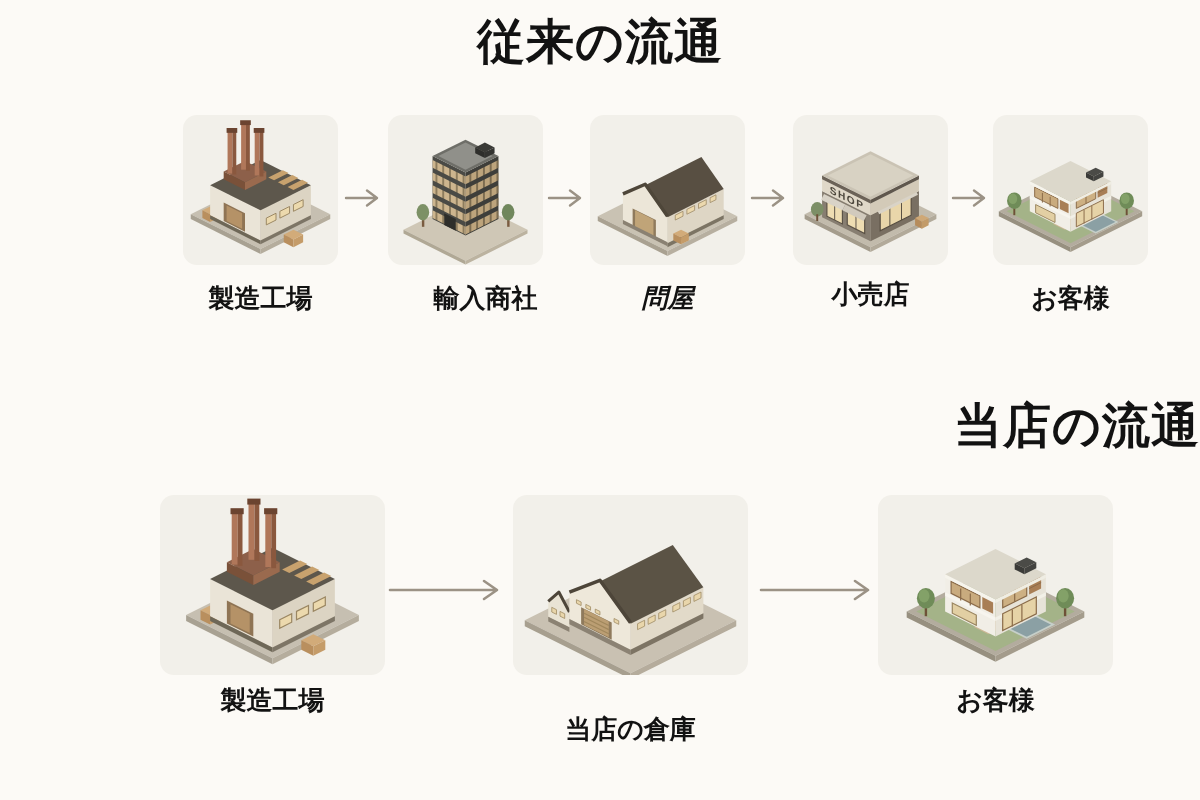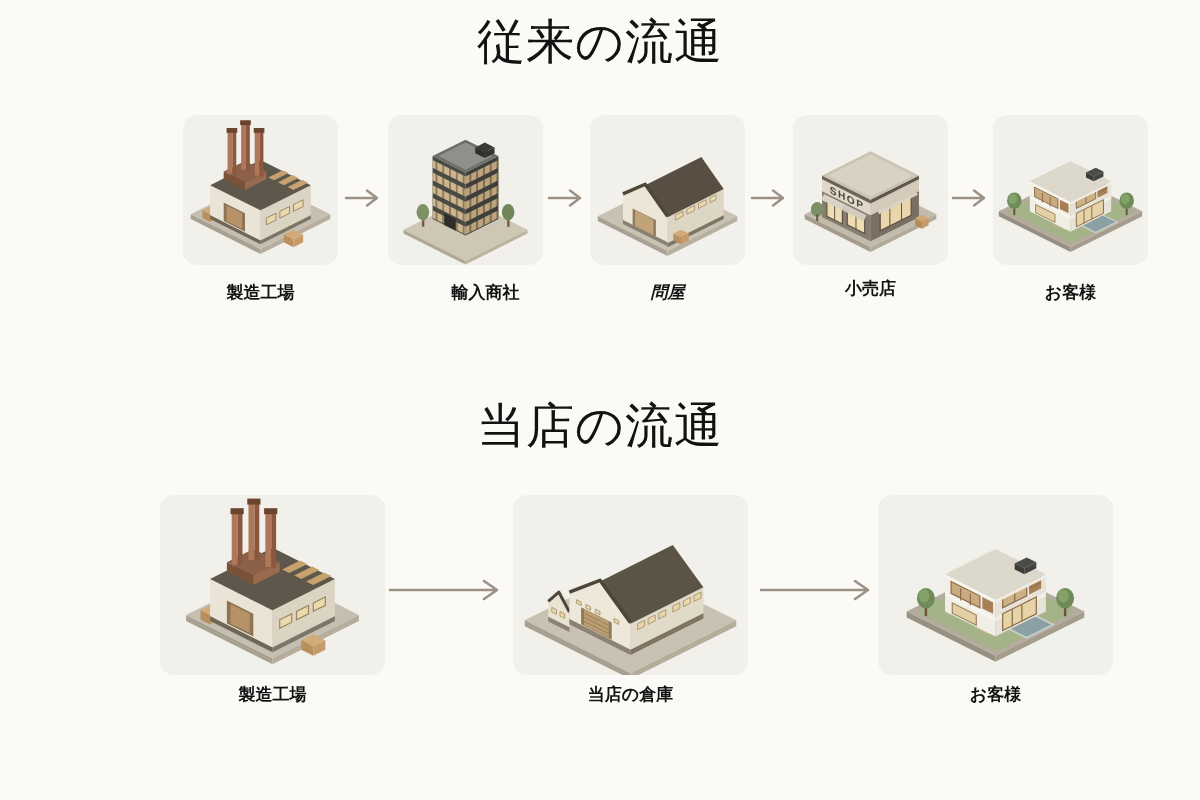--- a/index.html
+++ b/index.html
@@ -4,31 +4,31 @@
 <style>
   html,body{margin:0;padding:0;}
   body{
     width:1200px;height:800px;overflow:hidden;
     background:#fcfaf6;
     font-family:"Liberation Sans","DejaVu Sans",sans-serif;
   }
   .page{position:relative;width:1200px;height:800px;}
   .title{
     position:absolute;left:0;width:1200px;margin:0;
-    text-align:center;font-size:48px;font-weight:400;color:#121212;
+    text-align:center;font-size:48px;font-weight:700;color:#121212;
     letter-spacing:1px;line-height:1.15;
   }
   .card{
     position:absolute;background:#f2f0ea;border-radius:14px;
     display:flex;align-items:center;justify-content:center;
   }
   .card svg{width:100%;height:100%;display:block;}
   .lbl{
     position:absolute;text-align:center;
-    font-size:17px;font-weight:800;color:#121212;white-space:nowrap;
+    font-size:26px;font-weight:800;color:#121212;white-space:nowrap;
   }
   .arrow{position:absolute;display:block;}
 </style>
 </head>
 <body>
 
 <div class="page">
 
   <section>
     <h1 class="title" style="top:14px;">従来の流通</h1>
@@ -216,21 +216,21 @@
     </svg>
 
     <div class="lbl" style="left:183px;top:281px;width:155px;">製造工場</div>
     <div class="lbl" style="left:408px;top:281px;width:155px;font-family:Liberation Mono, monospace;">輸入商社</div>
     <div class="lbl" style="left:590px;top:281px;width:155px;font-style:italic;">問屋</div>
     <div class="lbl" style="left:793px;top:277px;width:155px;">小売店</div>
     <div class="lbl" style="left:993px;top:281px;width:155px;">お客様</div>
   </section>
 
   <section>
-    <h1 class="title" style="top:398px;">当店の流通</h1>
+    <h1 class="title" style="top:398px;text-align:right;">当店の流通</h1>
 
     <div class="card" style="left:160px;top:495px;width:225px;height:180px;">
       <svg viewBox="0 0 160 150">
         <polygon points="80,64 152,100 80,136 8,100" fill="#c6bfb1"></polygon>
         <polygon points="8,100 80,136 80,141 8,105" fill="#a8a192"></polygon>
         <polygon points="80,136 152,100 152,105 80,141" fill="#b5ad9d"></polygon>
         <polygon points="20,96 28,92 36,96 28,100" fill="#d2ab79"></polygon>
           <polygon points="20,96 28,100 28,108 20,104" fill="#b98f5e"></polygon>
           <polygon points="28,100 36,96 36,104 28,108" fill="#c59c69"></polygon>
         <polygon points="28,70 80,96 80,127 28,101" fill="#eae4d7"></polygon>
@@ -334,17 +334,17 @@
     </div>
 
     <svg class="arrow" style="left:387px;top:577px;" width="118" height="26" viewBox="0 0 118 26">
       <path d="M3,13 L108,13 M97,4 L110,13 L97,22" fill="none" stroke-width="2.6" stroke-linecap="round" stroke-linejoin="round" stroke="#9b9285"></path>
     </svg>
     <svg class="arrow" style="left:758px;top:577px;" width="118" height="26" viewBox="0 0 118 26">
       <path d="M3,13 L108,13 M97,4 L110,13 L97,22" fill="none" stroke-width="2.6" stroke-linecap="round" stroke-linejoin="round" stroke="#9b9285"></path>
     </svg>
 
     <div class="lbl" style="left:160px;top:683px;width:225px;">製造工場</div>
-    <div class="lbl" style="left:513px;top:683px;width:235px;">当店の倉庫</div>
+    <div class="lbl" style="left:513px;top:712px;width:235px;">当店の倉庫</div>
     <div class="lbl" style="left:878px;top:683px;width:235px;">お客様</div>
   </section>
 
 </div>
 
 </body></html>

